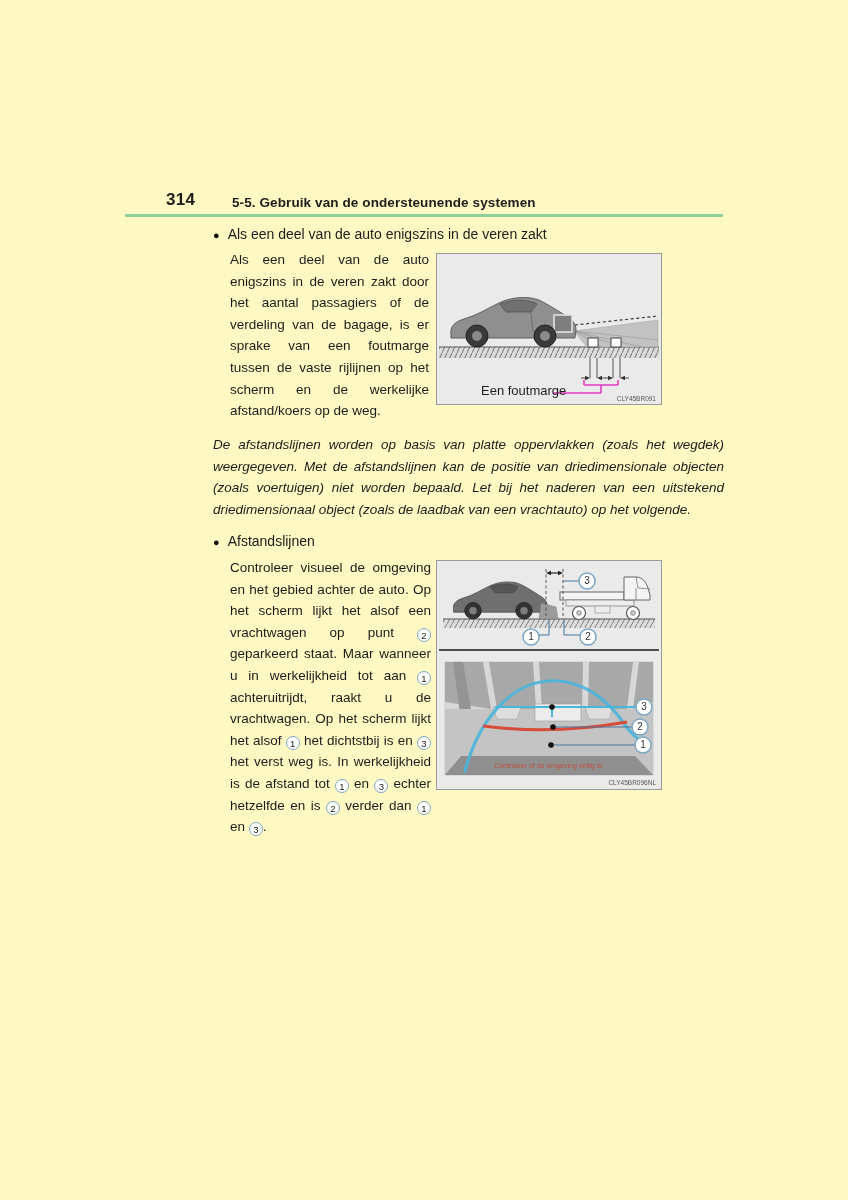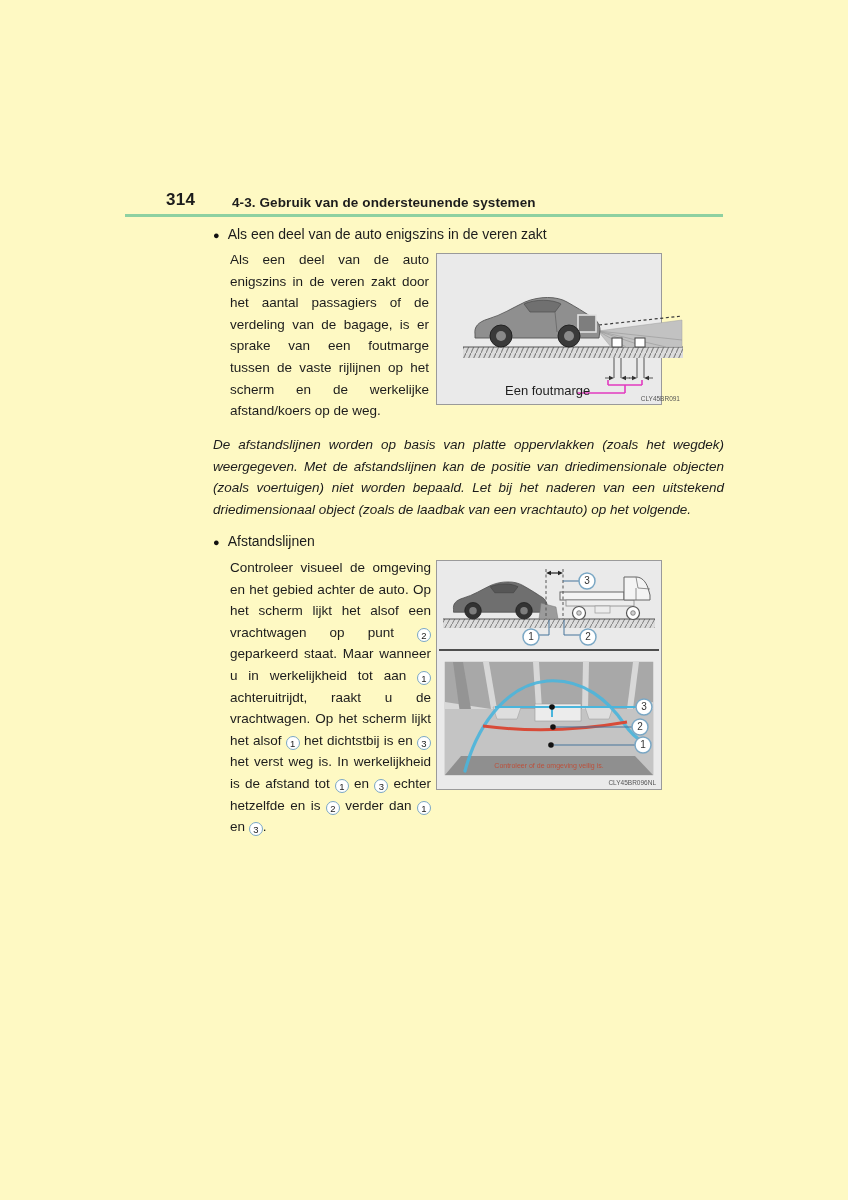--- a/index.html
+++ b/index.html
@@ -26,31 +26,31 @@
   .figure-box{border:1px solid #9a9a9a;background:#eaeaea;box-sizing:border-box;}
   svg{display:block;}
   svg text{font-family:"Liberation Sans","DejaVu Sans",sans-serif;}
 </style>
 </head>
 <body>
 
 <div class="page">
 
   <div class="abs page-number">314</div>
-  <div class="abs section-title">4-3. Gebruik van de ondersteunende systemen</div>
+  <div class="abs section-title">5-5. Gebruik van de ondersteunende systemen</div>
   <div class="abs green-rule"></div>
 
   <div class="abs bullet-row" style="left:213px;top:226px;width:470px;">
     <span class="bullet-dot">●</span>
     <span>Als een deel van de auto enigszins in de veren zakt</span>
   </div>
 
   <div class="abs body-col" style="left:230px;top:249px;width:199px;">Als een deel van de auto enigszins in de veren zakt door het aantal passagiers of de verdeling van de bagage, is er sprake van een foutmarge tussen de vaste rijlijnen op het scherm en de werkelijke afstand/koers op de weg.</div>
 
-  <figure class="abs figure-box" style="left:436px;top:253px;width:226px;height:152px;margin:0;padding-left:24px;">
+  <figure class="abs figure-box" style="left:436px;top:253px;width:226px;height:152px;margin:0;">
     <svg viewBox="0 0 224 150" width="224" height="150">
       <defs>
         <pattern id="hatch1" width="5" height="11" patternUnits="userSpaceOnUse">
           <line x1="5" y1="0" x2="0" y2="11" stroke="#7d7d7d" stroke-width="1.1"></line>
         </pattern>
       </defs>
 
       <rect x="2" y="93" width="220" height="11" fill="#dcdcdc"></rect>
       <rect x="2" y="93" width="220" height="11" fill="url(#hatch1)"></rect>
       <line x1="2" y1="93" x2="222" y2="93" stroke="#555" stroke-width="1"></line>

